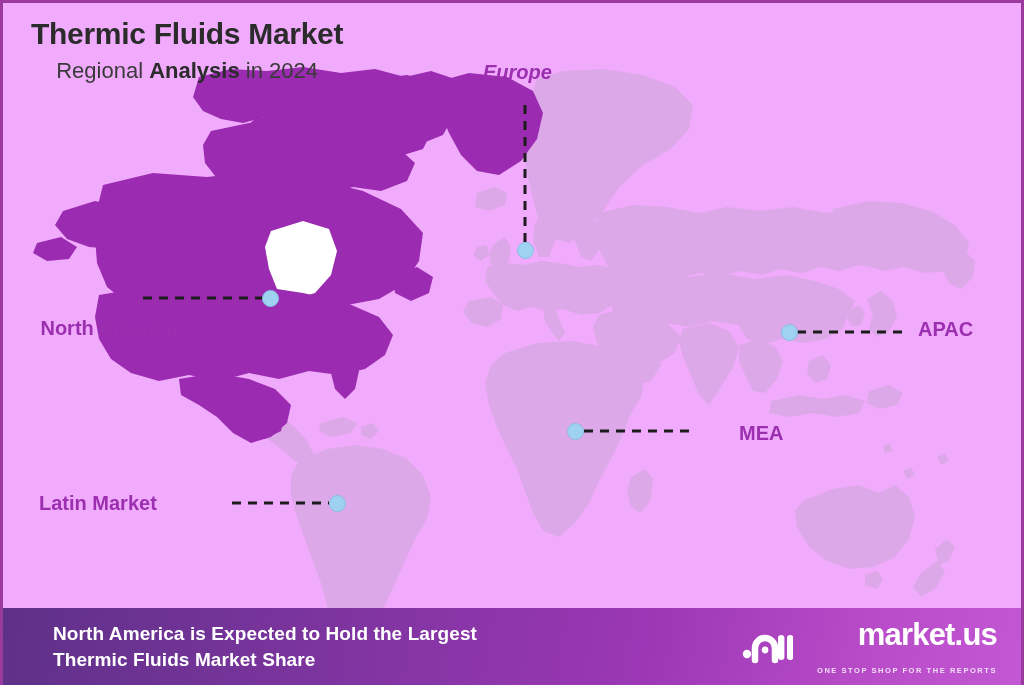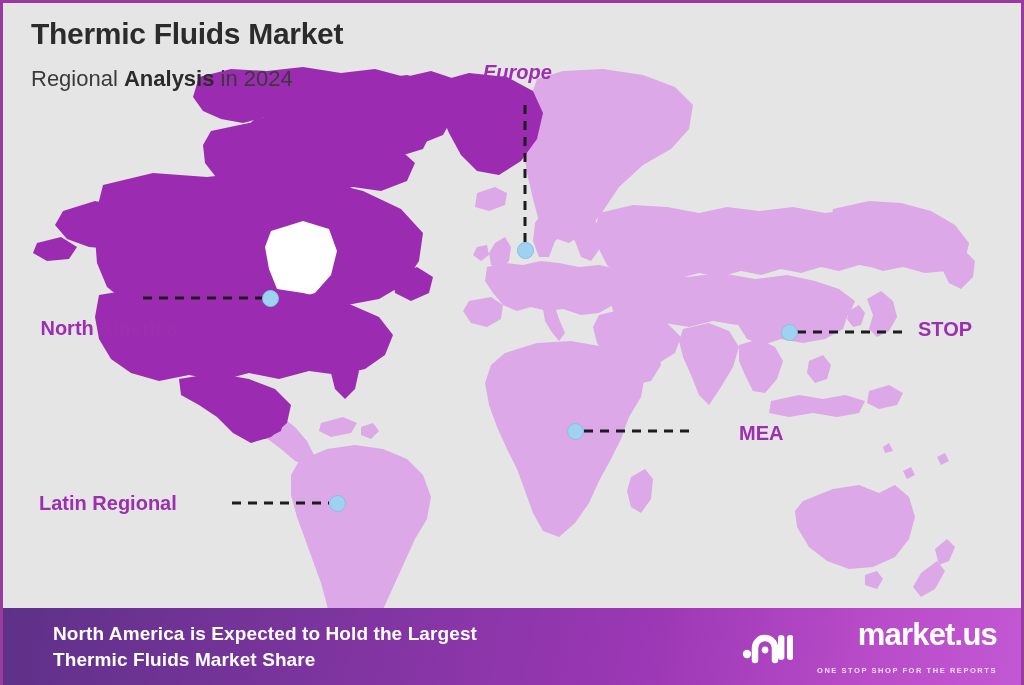--- a/index.html
+++ b/index.html
@@ -10,21 +10,21 @@
   body {
     width: 1024px;
     height: 685px;
     font-family: "Liberation Sans", sans-serif;
     overflow: hidden;
   }
   #infographic {
     position: relative;
     width: 1024px;
     height: 685px;
-    background: #e5e5e5;
+    background: #f0abfc;
     box-sizing: border-box;
     border-left: 3px solid #9B3A9E;
     border-right: 3px solid #9B3A9E;
     border-top: 3px solid #9B3A9E;
     overflow: hidden;
   }
 
   
   .header {
     position: absolute;
@@ -38,22 +38,23 @@
     color: #2b2b2b;
     letter-spacing: -0.3px;
     line-height: 1.15;
     margin: 0;
     white-space: nowrap;
   }
   .subtitle {
     font-size: 22px;
     color: #3a3a3a;
     line-height: 1.2;
-    margin: 14px 0 0 0;
+    margin: 6px 0 0 0;
     white-space: nowrap;
+    text-align: center;
   }
   .subtitle .strong { font-weight: bold; color: #2b2b2b; }
 
   
   .map-wrap {
     position: absolute;
     left: 0;
     top: 58px;
     width: 1024px;
     height: 552px;
@@ -261,29 +262,29 @@
 
   <div class="label center" style="left:8px; top:313px; width:196px;">
     <div>North America</div>
   </div>
 
   <div class="label" style="left:480px; top:57px;font-style:italic;">
     <span>Europe</span>
   </div>
 
   <div class="label" style="left:915px; top:314px;">
-    <span>STOP</span>
+    <span>APAC</span>
   </div>
 
   <div class="label" style="left:736px; top:418px;">
     <span>MEA</span>
   </div>
 
   <div class="label" style="left:36px; top:488px;">
-    <span>Latin Regional</span>
+    <span>Latin Market</span>
   </div>
 
   <div class="banner">
     <div class="banner-text">
       <div>North America is Expected to Hold the Largest</div>
       <div>Thermic Fluids Market Share</div>
     </div>
 
     <div class="logo">
       <span class="logo-mark">

